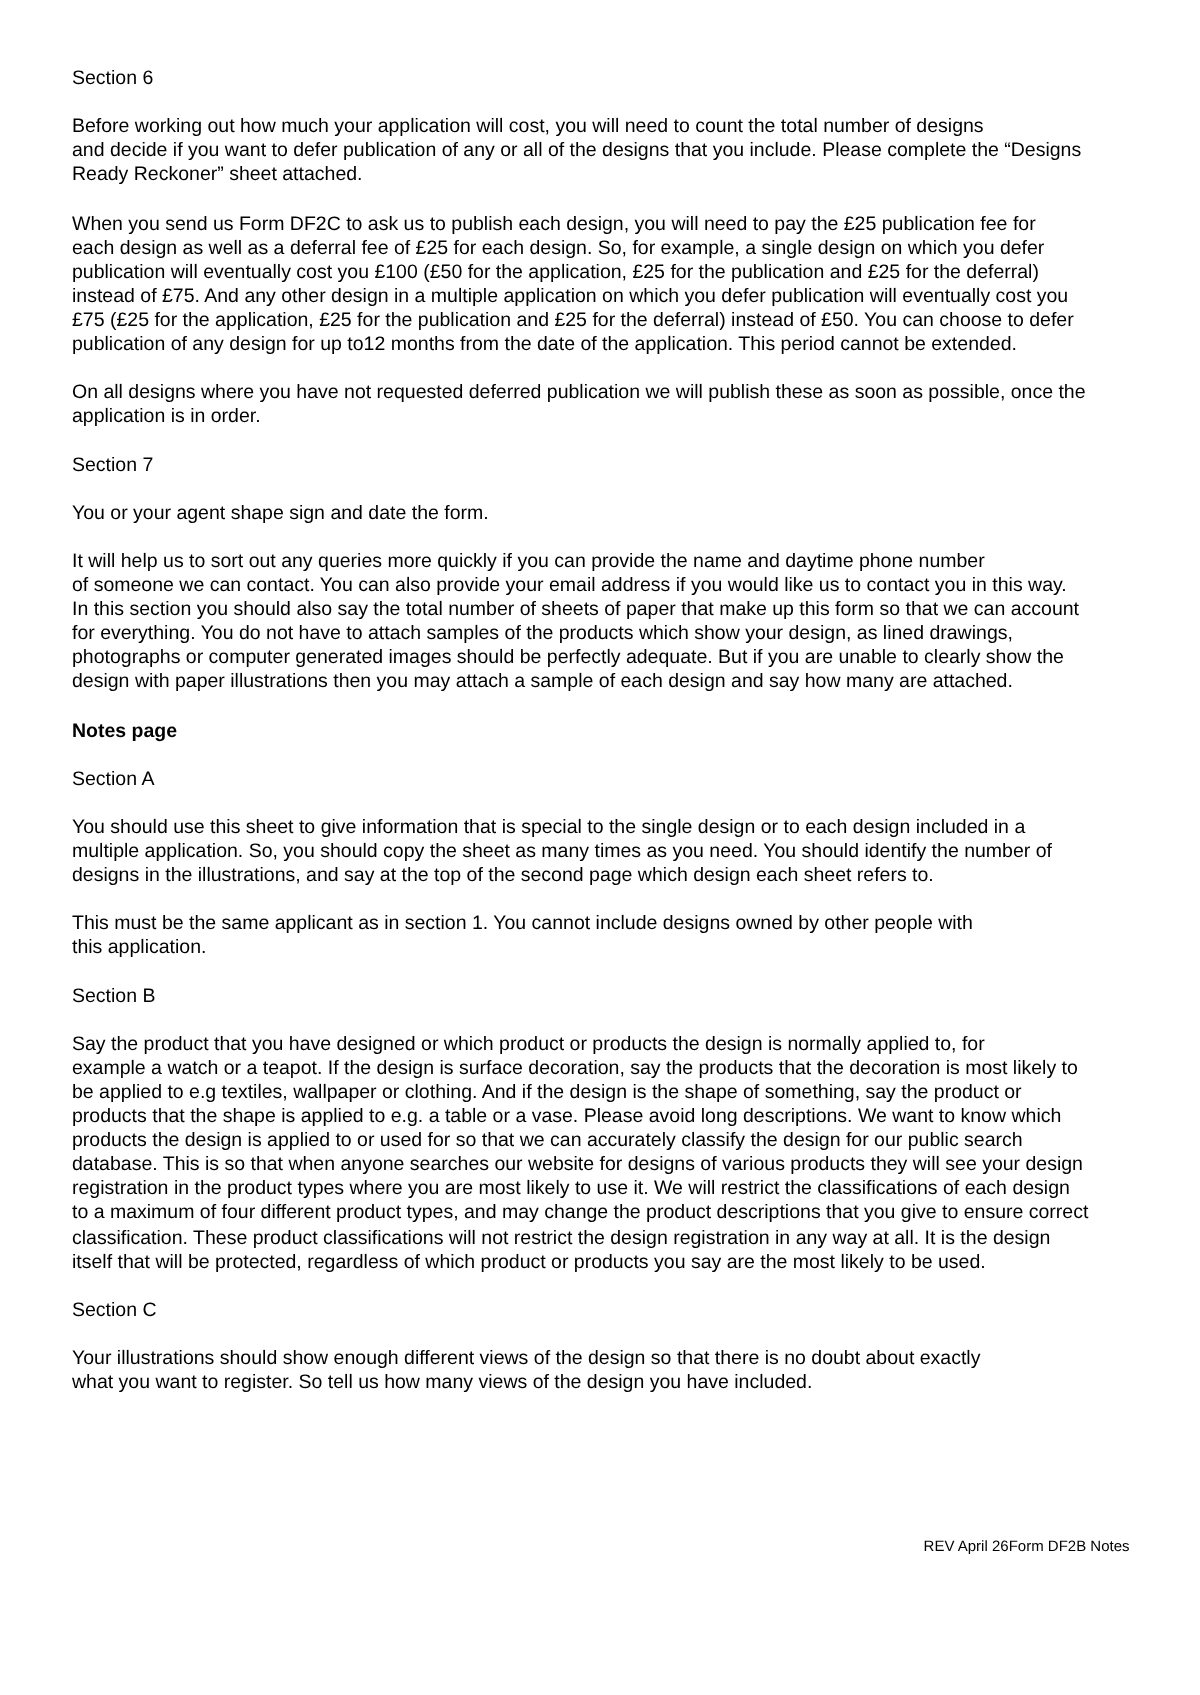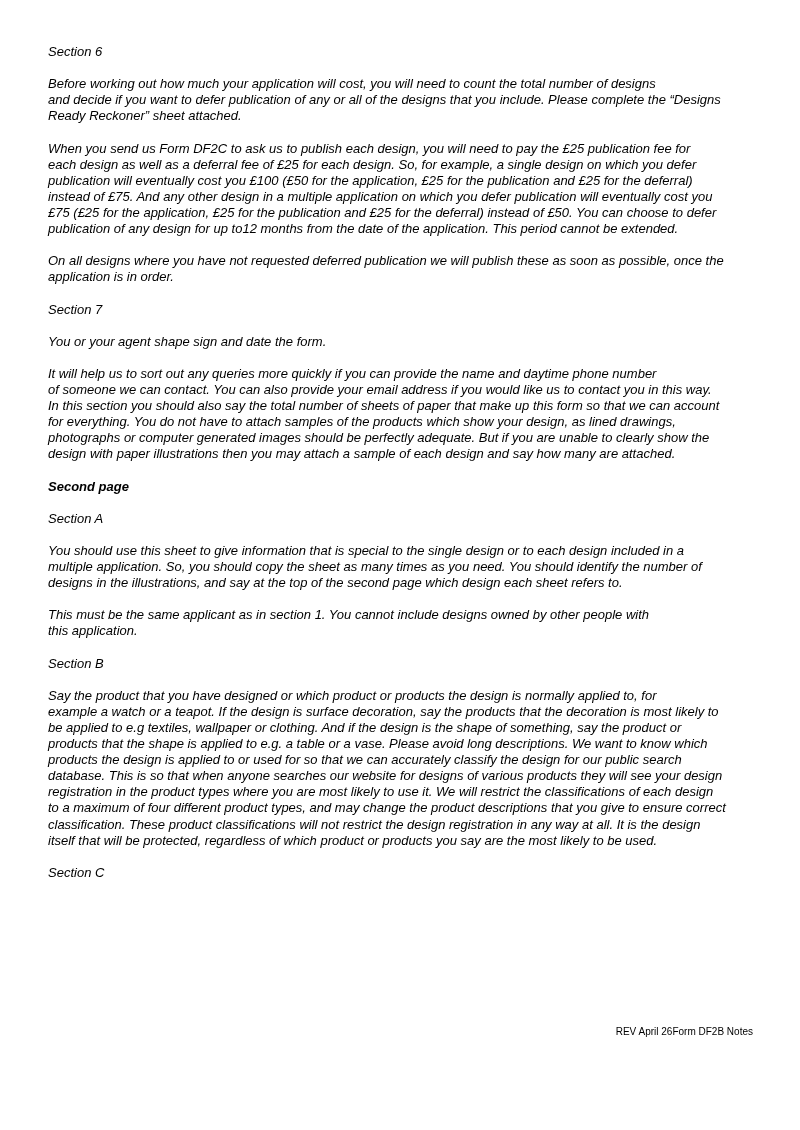--- a/index.html
+++ b/index.html
@@ -12,21 +12,20 @@
     position: relative;
     overflow: hidden;
   }
   .content {
     position: absolute;
     left: 48px;
     top: 44px;
     width: 706px;
     font-size: 13px;
     line-height: 16.1px;
-    font-style: italic;
   }
   .block {
     margin: 0 0 16.1px 0;
     white-space: pre-line;
   }
   .heading { font-weight: normal; }
   .heading-bold { font-weight: bold; }
   .footer {
     position: absolute;
     top: 1024px;
@@ -54,37 +53,39 @@
   <div class="block para">On all designs where you have not requested deferred publication we will publish these as soon as possible, once the
 application is in order.</div>
   <div class="block heading">Section 7</div>
   <div class="block para">You or your agent shape sign and date the form.</div>
   <div class="block para">It will help us to sort out any queries more quickly if you can provide the name and daytime phone number
 of someone we can contact. You can also provide your email address if you would like us to contact you in this way.
 In this section you should also say the total number of sheets of paper that make up this form so that we can account
 for everything. You do not have to attach samples of the products which show your design, as lined drawings,
 photographs or computer generated images should be perfectly adequate. But if you are unable to clearly show the
 design with paper illustrations then you may attach a sample of each design and say how many are attached.</div>
-  <div class="block heading-bold">Second page</div>
+  <div class="block heading-bold">Notes page</div>
   <div class="block heading">Section A</div>
   <div class="block para">You should use this sheet to give information that is special to the single design or to each design included in a
 multiple application. So, you should copy the sheet as many times as you need. You should identify the number of
 designs in the illustrations, and say at the top of the second page which design each sheet refers to.</div>
   <div class="block para">This must be the same applicant as in section 1. You cannot include designs owned by other people with
 this application.</div>
   <div class="block heading">Section B</div>
   <div class="block para">Say the product that you have designed or which product or products the design is normally applied to, for
 example a watch or a teapot. If the design is surface decoration, say the products that the decoration is most likely to
 be applied to e.g textiles, wallpaper or clothing. And if the design is the shape of something, say the product or
 products that the shape is applied to e.g. a table or a vase. Please avoid long descriptions. We want to know which
 products the design is applied to or used for so that we can accurately classify the design for our public search
 database. This is so that when anyone searches our website for designs of various products they will see your design
 registration in the product types where you are most likely to use it. We will restrict the classifications of each design
 to a maximum of four different product types, and may change the product descriptions that you give to ensure correct
 classification. These product classifications will not restrict the design registration in any way at all. It is the design
 itself that will be protected, regardless of which product or products you say are the most likely to be used.</div>
   <div class="block heading">Section C</div>
+  <div class="block para">Your illustrations should show enough different views of the design so that there is no doubt about exactly
+what you want to register. So tell us how many views of the design you have included.</div>
 </div>
 
 <div class="footer">
   <span>REV April 26</span>
   <span>Form DF2B Notes</span>
 </div>
 
 </body></html>

